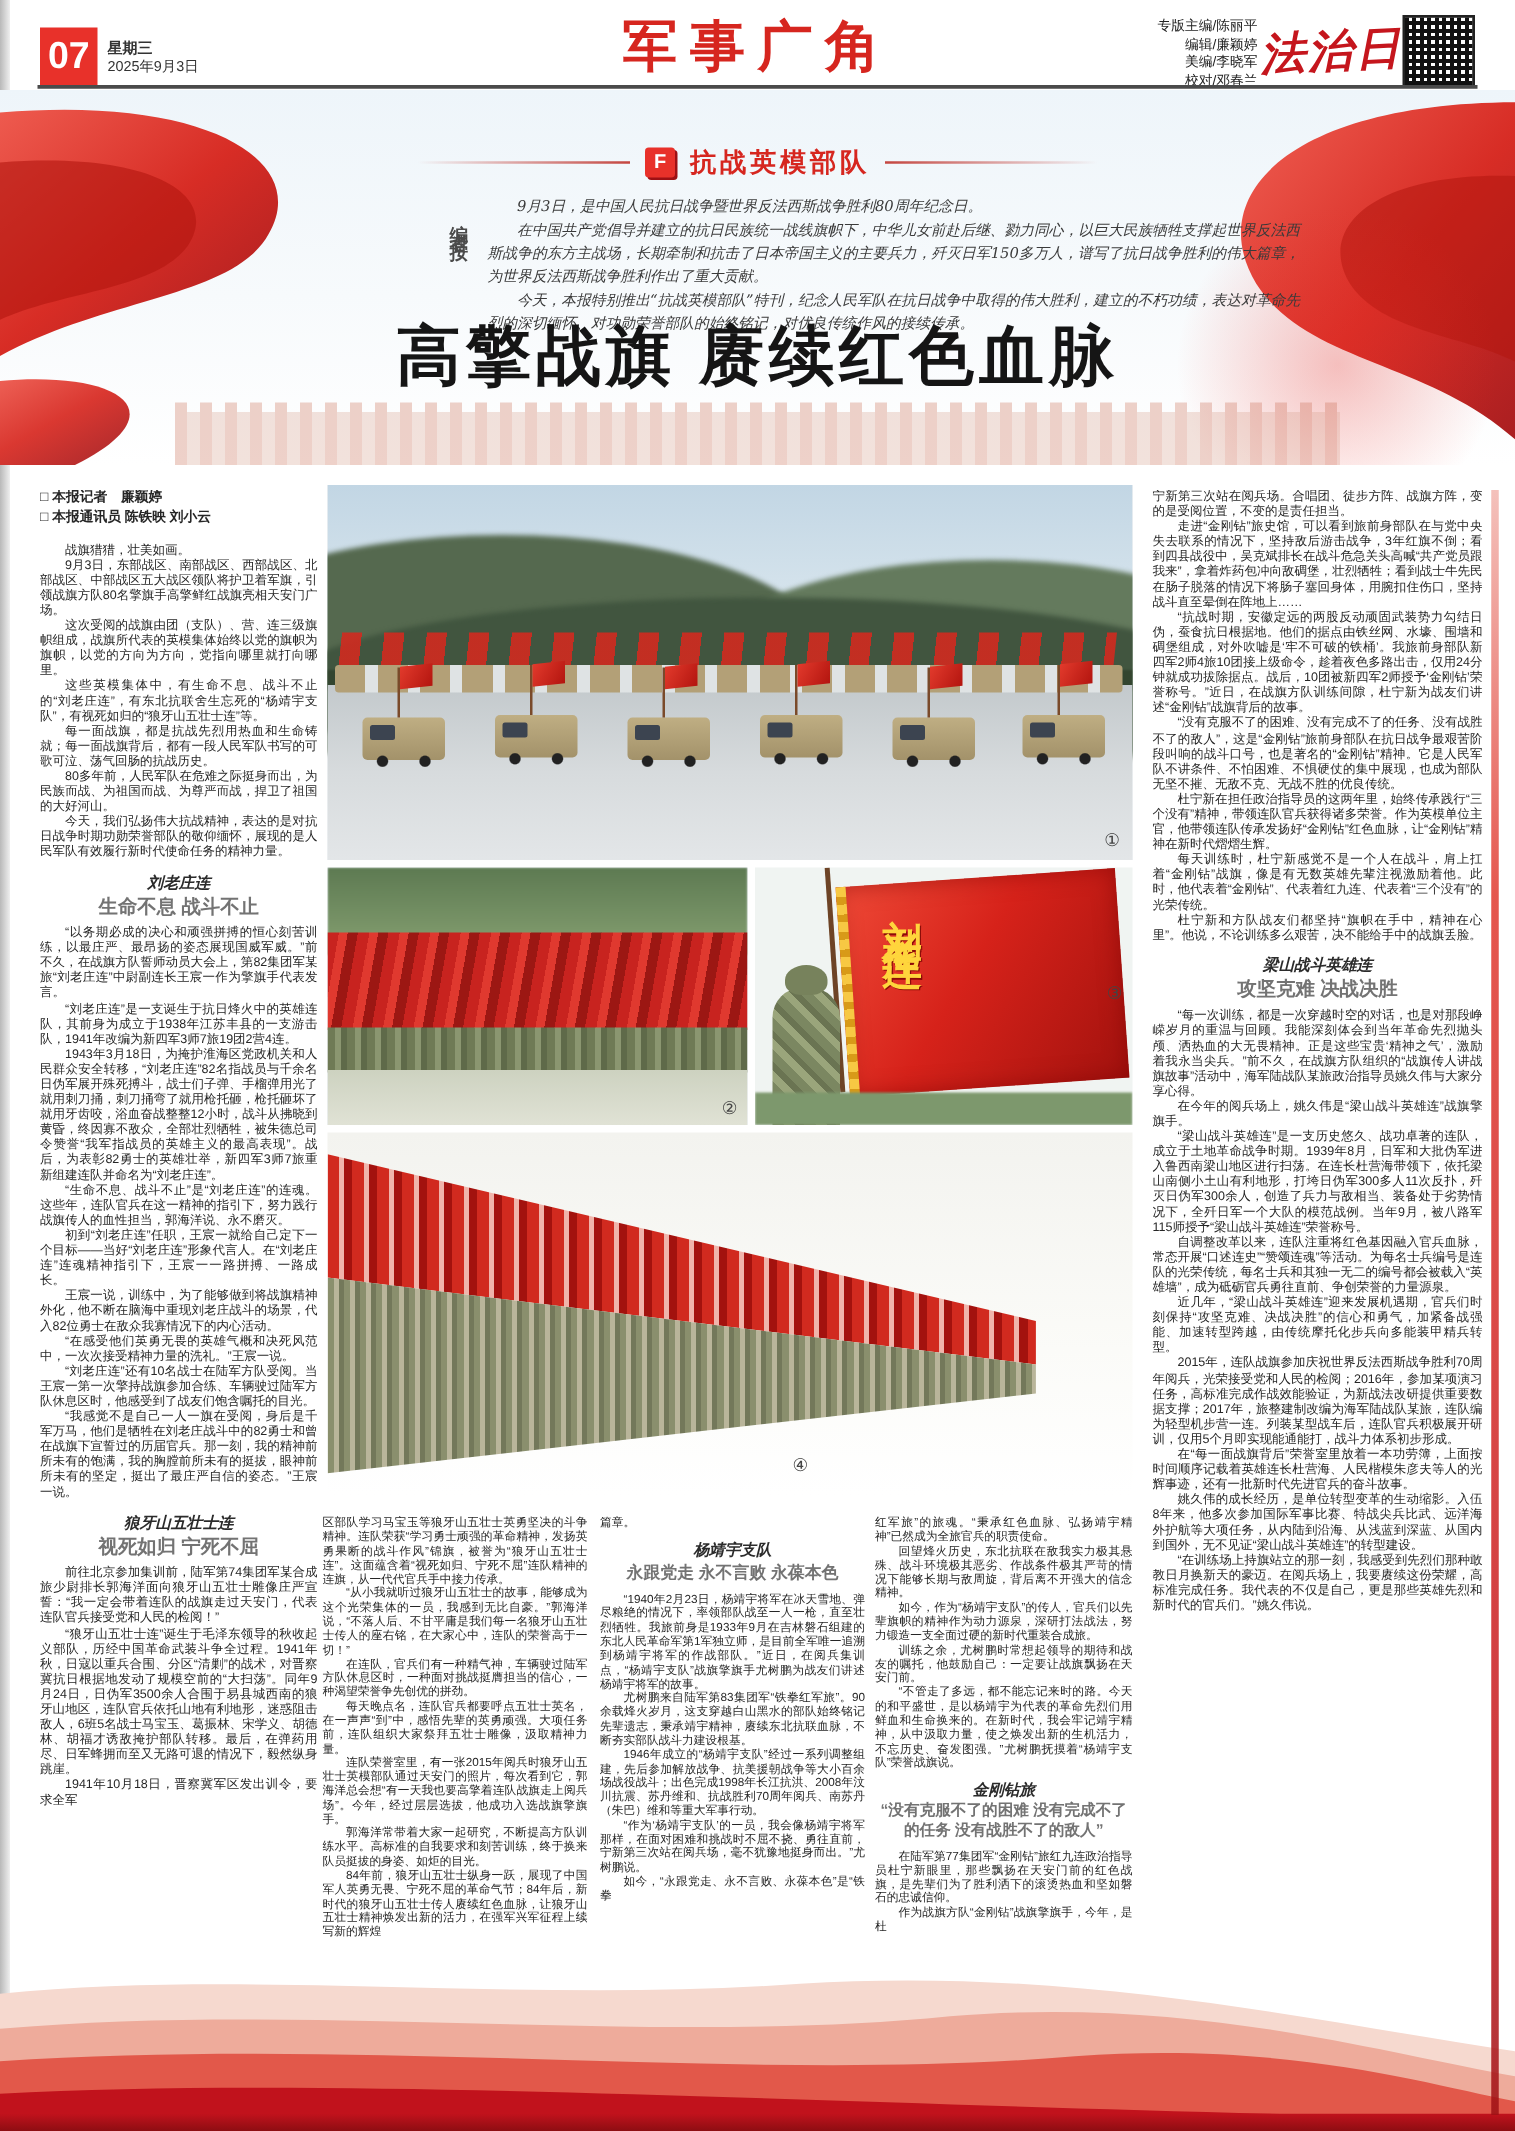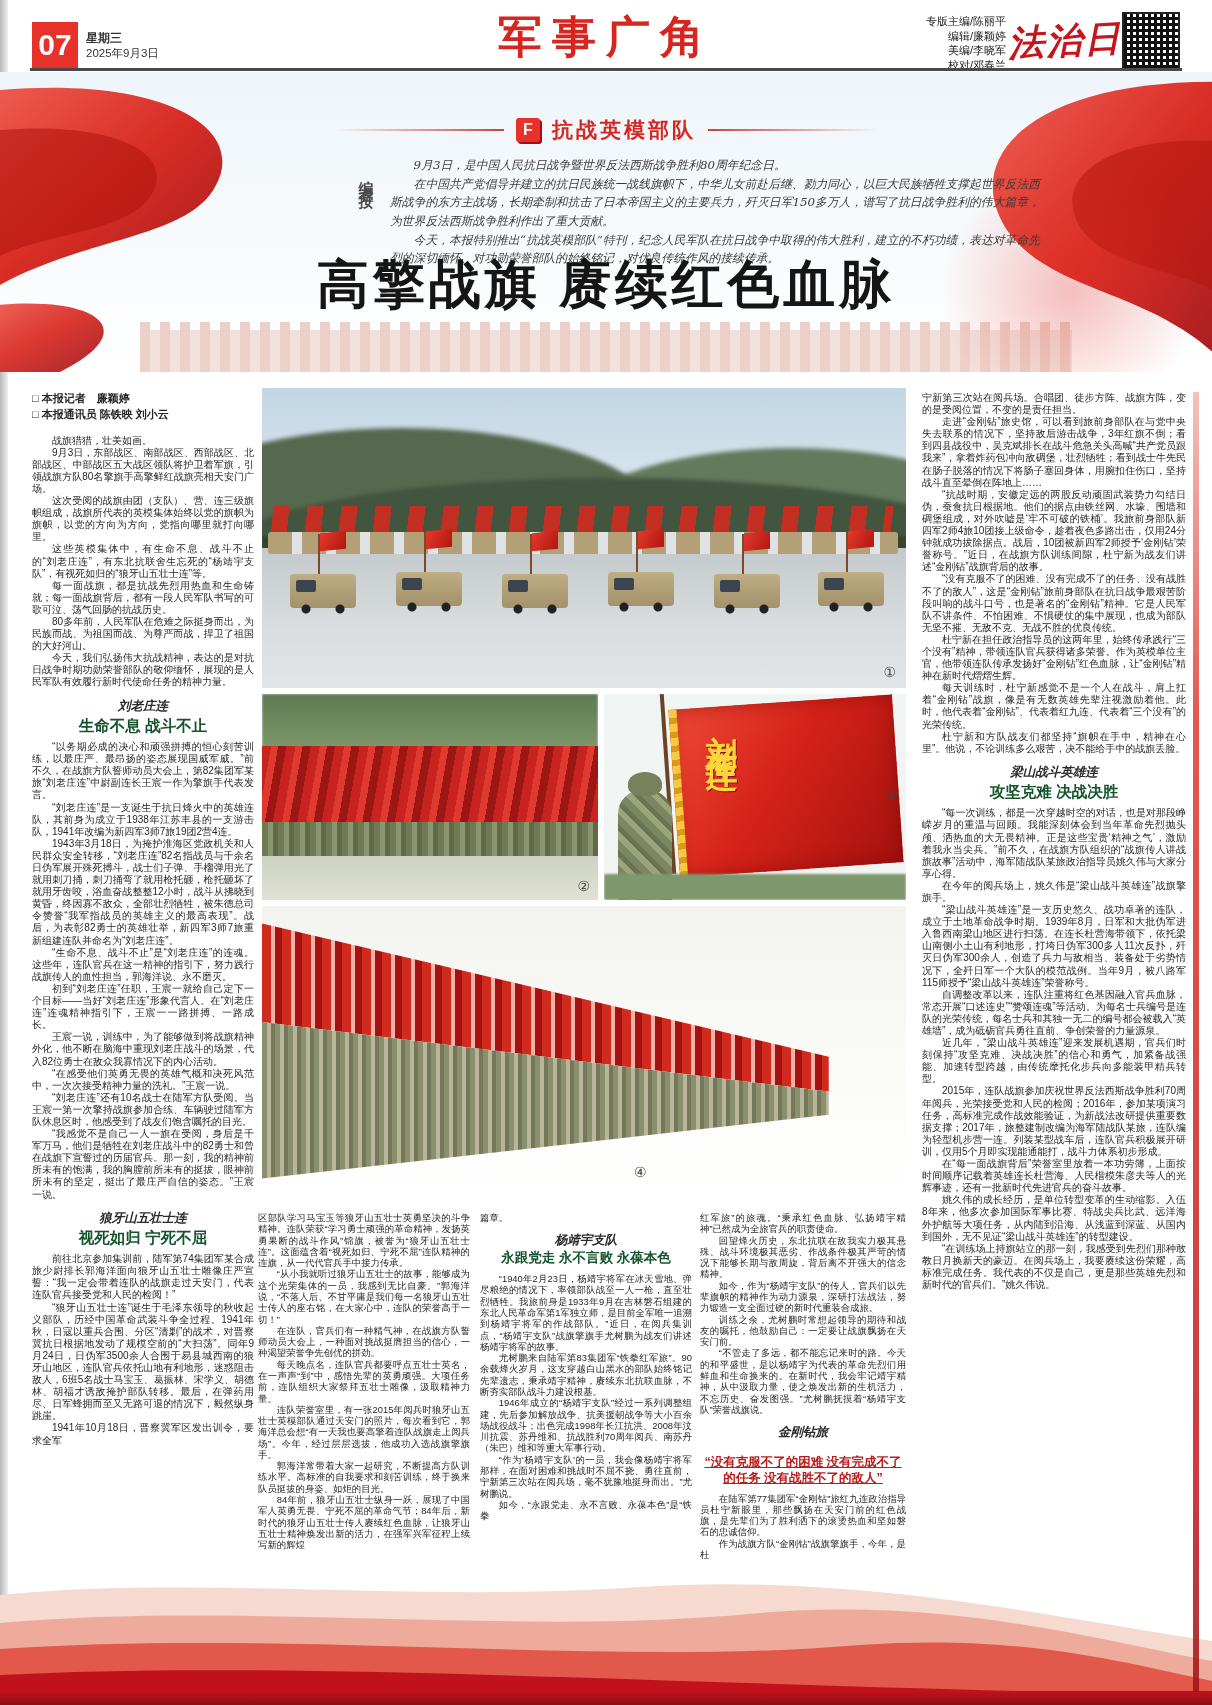--- a/index.html
+++ b/index.html
@@ -57,22 +57,22 @@
   .para{margin:0;text-indent:2em;}
   .noind{text-indent:0;}
   .col1{left:32px;top:392px;width:222px;height:1148px;font-size:10px;line-height:1.21;}
   .col5{left:922px;top:392px;width:264px;height:1052px;font-size:10px;line-height:1.21;}
   .colm{top:1212px;width:212px;height:380px;font-size:9.4px;line-height:1.2;}
   .col2{left:258px;} .col3{left:480px;} .col4{left:700px;width:206px;}
   .byline{margin:0 0 3px 0;font-weight:bold;font-size:11px;text-indent:0;}
   .byline-gap{height:10px;}
   .sechead{margin:9px 0 6px 0;text-align:center;}
   .kicker{font-family:"DejaVu Serif",serif;font-style:italic;font-weight:bold;font-size:12.5px;color:#2b2b2b;}
-  .stitle{font-size:15.5px;font-weight:900;color:#14532d;margin-top:3px;line-height:1.25;}
-  .stitle-sm{font-size:12.5px;font-weight:900;color:#b91c1c;margin-top:15px;line-height:1.3;text-decoration:underline;}
+  .stitle{font-size:15.5px;font-weight:900;color:#737373;margin-top:3px;line-height:1.25;}
+  .stitle-sm{font-size:12.5px;font-weight:900;color:#737373;margin-top:1px;line-height:1.3;}
 
   
   .photo{position:absolute;overflow:hidden;background:#dde4e8;}
   .ph1{left:262px;top:388px;width:644px;height:300px;}
   .ph1 .sky{position:absolute;inset:0;background:linear-gradient(180deg,#c2d6e4 0%,#dce8ef 40%,#edf2f4 55%);}
   .mtn{position:absolute;border-radius:50%;filter:blur(2px);}
   .m1{left:-120px;top:40px;width:520px;height:190px;background:#55694f;}
   .m2{left:300px;top:60px;width:460px;height:170px;background:#647a5d;}
   .m3{left:-40px;top:90px;width:780px;height:150px;background:#41553f;}
   .treeline{position:absolute;left:0;top:148px;width:100%;height:16px;background:#33452f;filter:blur(1px);}
@@ -273,21 +273,21 @@
         <p class="para">前往北京参加集训前，陆军第74集团军某合成旅少尉排长郭海洋面向狼牙山五壮士雕像庄严宣誓：“我一定会带着连队的战旗走过天安门，代表连队官兵接受党和人民的检阅！”</p>
         <p class="para">“狼牙山五壮士连”诞生于毛泽东领导的秋收起义部队，历经中国革命武装斗争全过程。1941年秋，日寇以重兵合围、分区“清剿”的战术，对晋察冀抗日根据地发动了规模空前的“大扫荡”。同年9月24日，日伪军3500余人合围于易县城西南的狼牙山地区，连队官兵依托山地有利地形，迷惑阻击敌人，6班5名战士马宝玉、葛振林、宋学义、胡德林、胡福才诱敌掩护部队转移。最后，在弹药用尽、日军蜂拥而至又无路可退的情况下，毅然纵身跳崖。</p>
         <p class="para">1941年10月18日，晋察冀军区发出训令，要求全军</p>
       </div>
   </div>
 
   <div class="col colm col2">
     <p class="para noind">区部队学习马宝玉等狼牙山五壮士英勇坚决的斗争精神。连队荣获“学习勇士顽强的革命精神，发扬英勇果断的战斗作风”锦旗，被誉为“狼牙山五壮士连”。这面蕴含着“视死如归、宁死不屈”连队精神的连旗，从一代代官兵手中接力传承。</p>
     <div>
         <p class="para">“从小我就听过狼牙山五壮士的故事，能够成为这个光荣集体的一员，我感到无比自豪。”郭海洋说，“不落人后、不甘平庸是我们每一名狼牙山五壮士传人的座右铭，在大家心中，连队的荣誉高于一切！”</p>
-        <p class="para">在连队，官兵们有一种精气神，在战旗方队誓师动员大会上，一种面对挑战挺膺担当的信心，一种渴望荣誉争先创优的拼劲。</p>
+        <p class="para">在连队，官兵们有一种精气神，车辆驶过陆军方队休息区时，一种面对挑战挺膺担当的信心，一种渴望荣誉争先创优的拼劲。</p>
         <p class="para">每天晚点名，连队官兵都要呼点五壮士英名，在一声声“到”中，感悟先辈的英勇顽强。大项任务前，连队组织大家祭拜五壮士雕像，汲取精神力量。</p>
         <p class="para">连队荣誉室里，有一张2015年阅兵时狼牙山五壮士英模部队通过天安门的照片，每次看到它，郭海洋总会想“有一天我也要高擎着连队战旗走上阅兵场”。今年，经过层层选拔，他成功入选战旗擎旗手。</p>
         <p class="para">郭海洋常带着大家一起研究，不断提高方队训练水平。高标准的自我要求和刻苦训练，终于换来队员挺拔的身姿、如炬的目光。</p>
         <p class="para">84年前，狼牙山五壮士纵身一跃，展现了中国军人英勇无畏、宁死不屈的革命气节；84年后，新时代的狼牙山五壮士传人赓续红色血脉，让狼牙山五壮士精神焕发出新的活力，在强军兴军征程上续写新的辉煌</p>
       </div>
   </div>
 
   <div class="col colm col3">
     <p class="para noind">篇章。</p>
     <div class="sechead">

